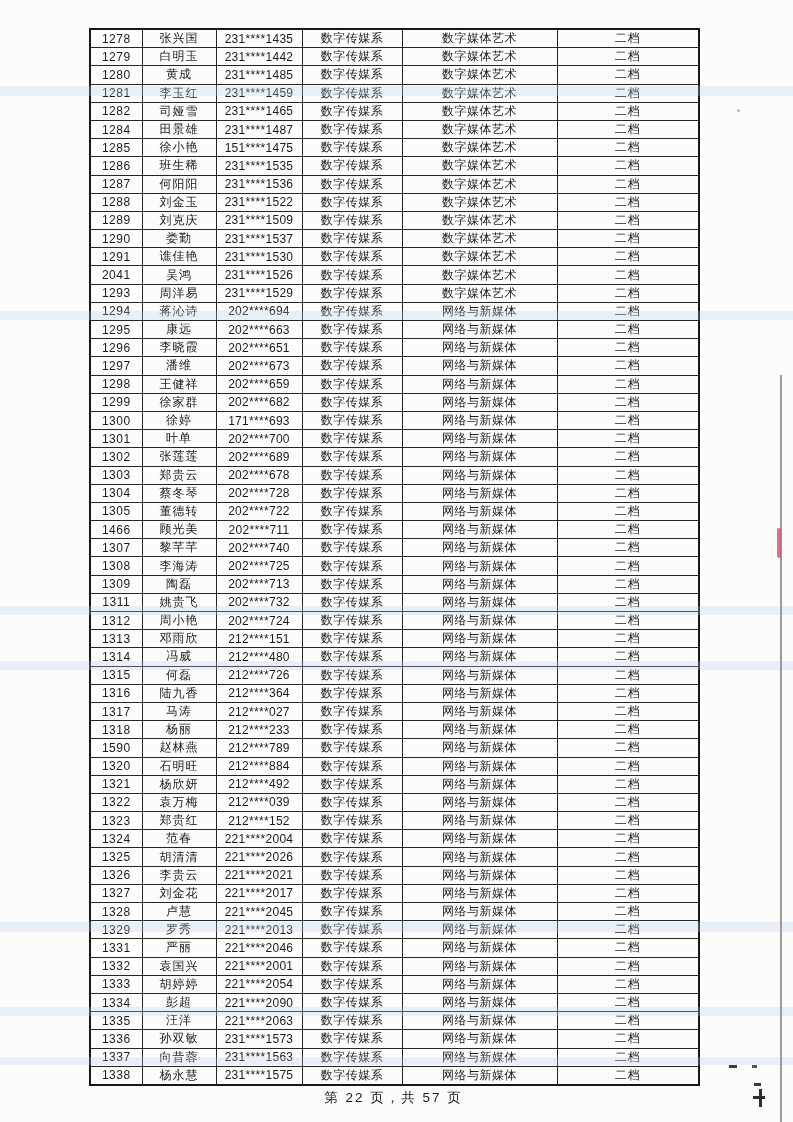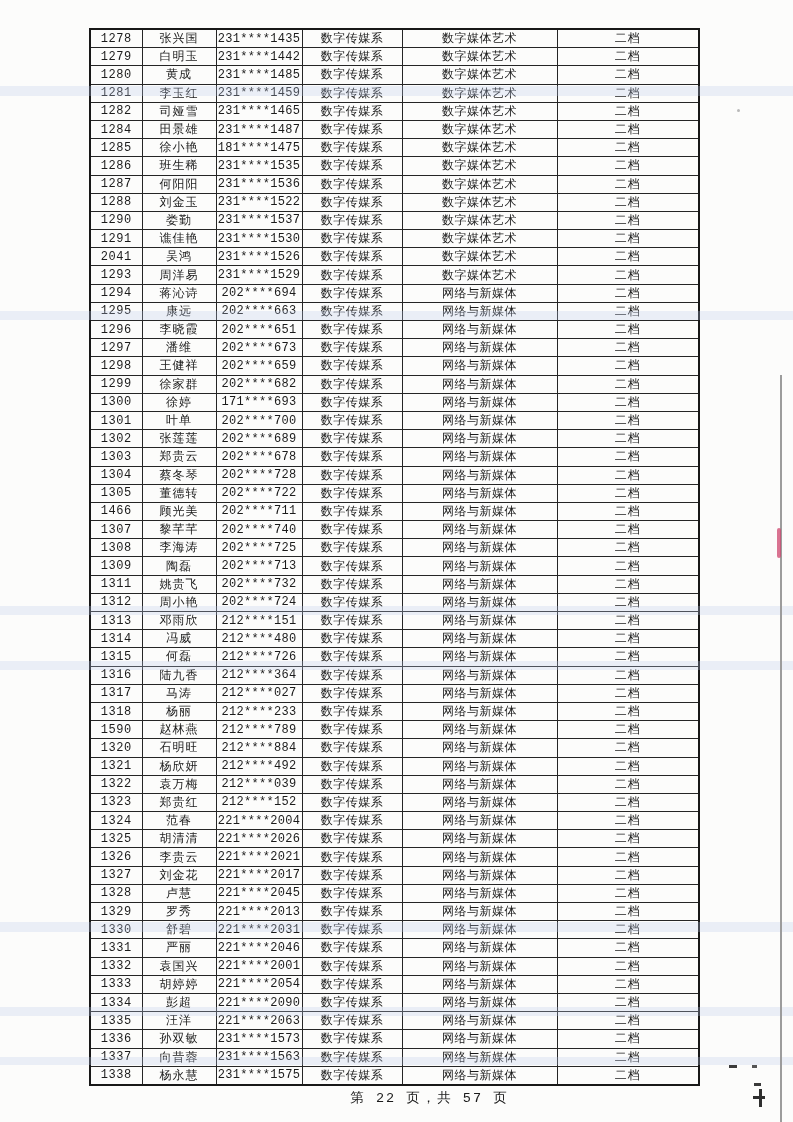--- a/index.html
+++ b/index.html
@@ -2,21 +2,21 @@
 <html><head>
 <meta charset="utf-8">
 <style>
   * { margin: 0; padding: 0; box-sizing: border-box; }
   html, body { background: #e8e8e8; }
   .page {
     position: relative;
     width: 793px;
     height: 1122px;
     background: #fcfcfb;
-    font-family: Liberation Mono, monospace;
+    font-family: Liberation Sans, sans-serif;
     color: #1c1c1c;
     overflow: hidden;
     margin: 0 auto;
   }
   table.roster {
     position: absolute;
     left: 89px;
     top: 28px;
     width: 609px;
     height: 1058px;
@@ -42,21 +42,20 @@
   td.c-tier  { letter-spacing: 1px; }
   .footer {
     position: absolute;
     left: 89px;
     top: 1089px;
     width: 609px;
     text-align: center;
     font-size: 13.5px;
     letter-spacing: 2px;
     color: #1b1b1b;
-    margin-left: 36px;
   }
   
   .scan-vline {
     position: absolute;
     left: 780px;
     top: 375px;
     width: 1.5px;
     height: 747px;
     background: #9c9c9c;
   }
@@ -153,21 +152,21 @@
           <td class="c-idx">1284</td>
           <td class="c-name">田景雄</td>
           <td class="c-exam">231****1487</td>
           <td class="c-dept">数字传媒系</td>
           <td class="c-major">数字媒体艺术</td>
           <td class="c-tier">二档</td>
         </tr>
         <tr>
           <td class="c-idx">1285</td>
           <td class="c-name">徐小艳</td>
-          <td class="c-exam">181****1475</td>
+          <td class="c-exam">151****1475</td>
           <td class="c-dept">数字传媒系</td>
           <td class="c-major">数字媒体艺术</td>
           <td class="c-tier">二档</td>
         </tr>
         <tr>
           <td class="c-idx">1286</td>
           <td class="c-name">班生稀</td>
           <td class="c-exam">231****1535</td>
           <td class="c-dept">数字传媒系</td>
           <td class="c-major">数字媒体艺术</td>
@@ -183,20 +182,28 @@
         </tr>
         <tr>
           <td class="c-idx">1288</td>
           <td class="c-name">刘金玉</td>
           <td class="c-exam">231****1522</td>
           <td class="c-dept">数字传媒系</td>
           <td class="c-major">数字媒体艺术</td>
           <td class="c-tier">二档</td>
         </tr>
         <tr>
+          <td class="c-idx">1289</td>
+          <td class="c-name">刘克庆</td>
+          <td class="c-exam">231****1509</td>
+          <td class="c-dept">数字传媒系</td>
+          <td class="c-major">数字媒体艺术</td>
+          <td class="c-tier">二档</td>
+        </tr>
+        <tr>
           <td class="c-idx">1290</td>
           <td class="c-name">娄勤</td>
           <td class="c-exam">231****1537</td>
           <td class="c-dept">数字传媒系</td>
           <td class="c-major">数字媒体艺术</td>
           <td class="c-tier">二档</td>
         </tr>
         <tr>
           <td class="c-idx">1291</td>
           <td class="c-name">谯佳艳</td>
@@ -490,28 +497,20 @@
           <td class="c-name">卢慧</td>
           <td class="c-exam">221****2045</td>
           <td class="c-dept">数字传媒系</td>
           <td class="c-major">网络与新媒体</td>
           <td class="c-tier">二档</td>
         </tr>
         <tr>
           <td class="c-idx">1329</td>
           <td class="c-name">罗秀</td>
           <td class="c-exam">221****2013</td>
-          <td class="c-dept">数字传媒系</td>
-          <td class="c-major">网络与新媒体</td>
-          <td class="c-tier">二档</td>
-        </tr>
-        <tr>
-          <td class="c-idx">1330</td>
-          <td class="c-name">舒碧</td>
-          <td class="c-exam">221****2031</td>
           <td class="c-dept">数字传媒系</td>
           <td class="c-major">网络与新媒体</td>
           <td class="c-tier">二档</td>
         </tr>
         <tr>
           <td class="c-idx">1331</td>
           <td class="c-name">严丽</td>
           <td class="c-exam">221****2046</td>
           <td class="c-dept">数字传媒系</td>
           <td class="c-major">网络与新媒体</td>

